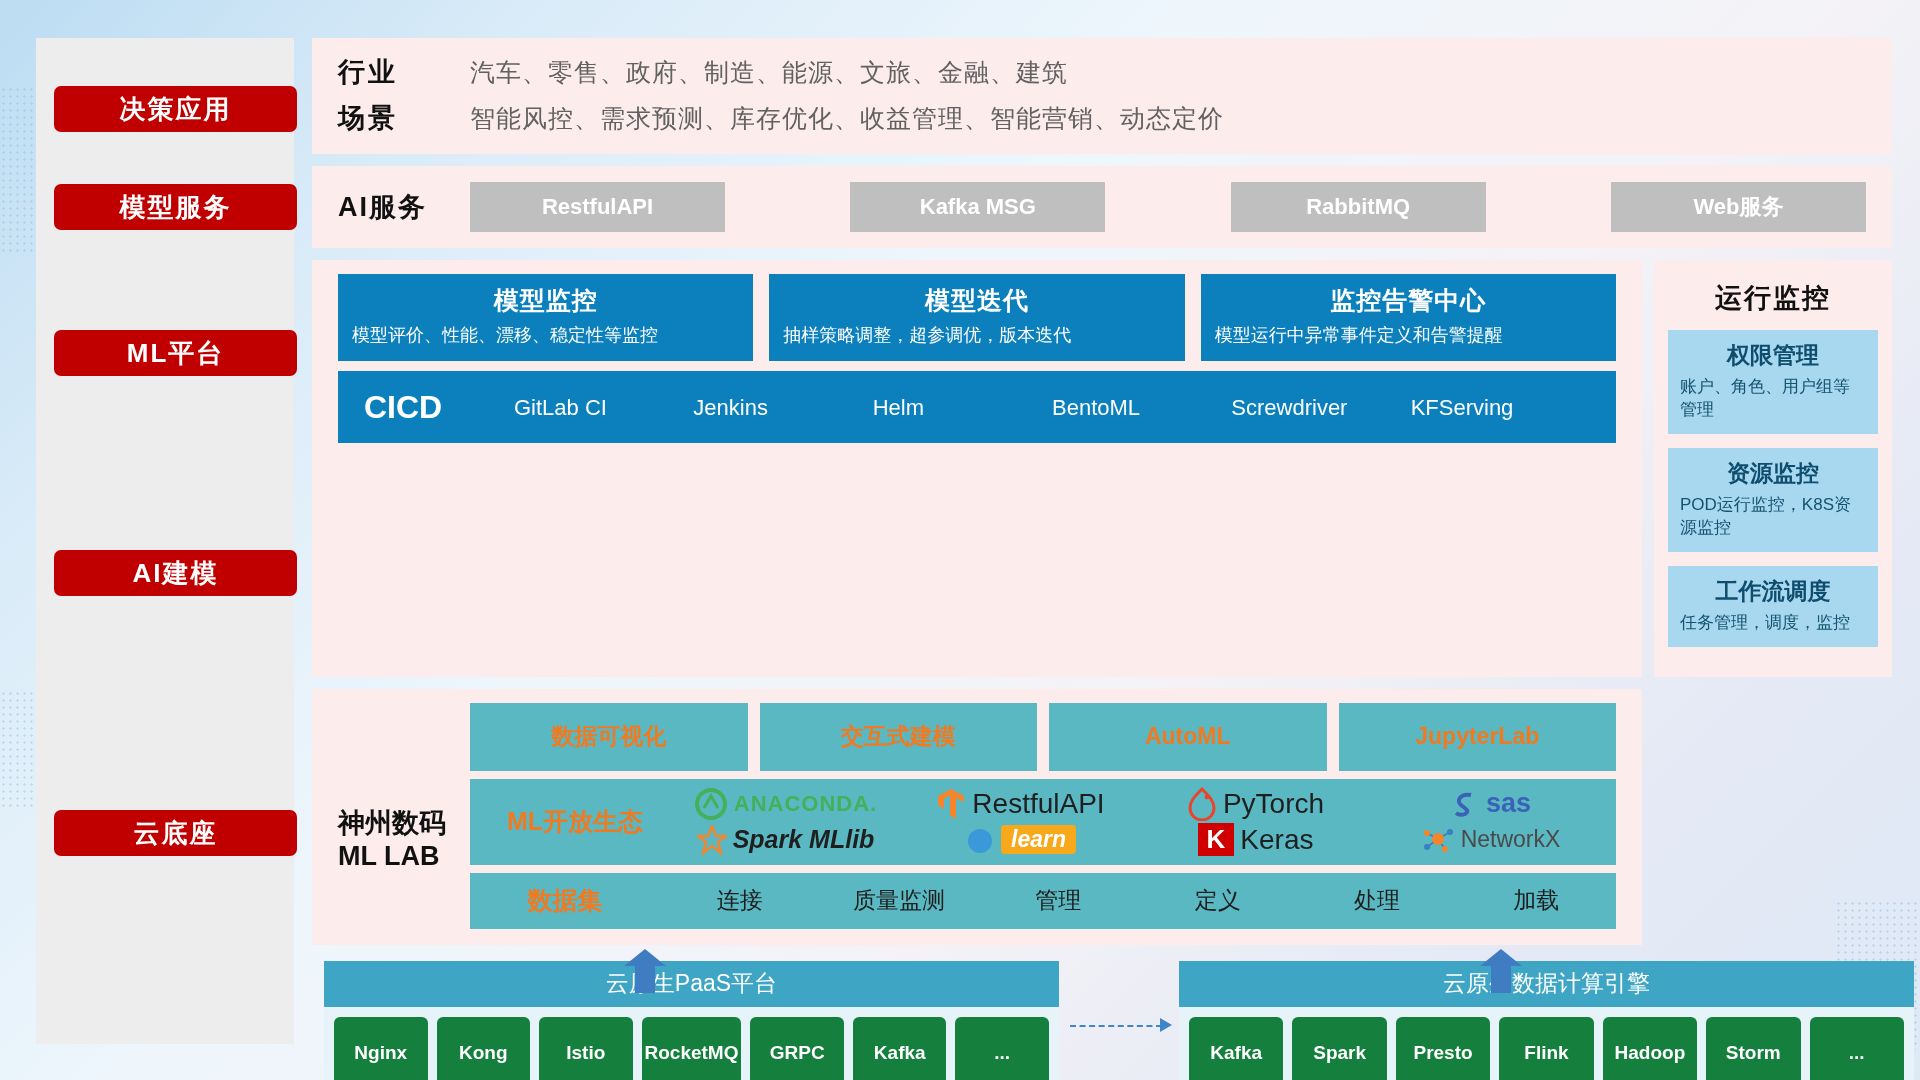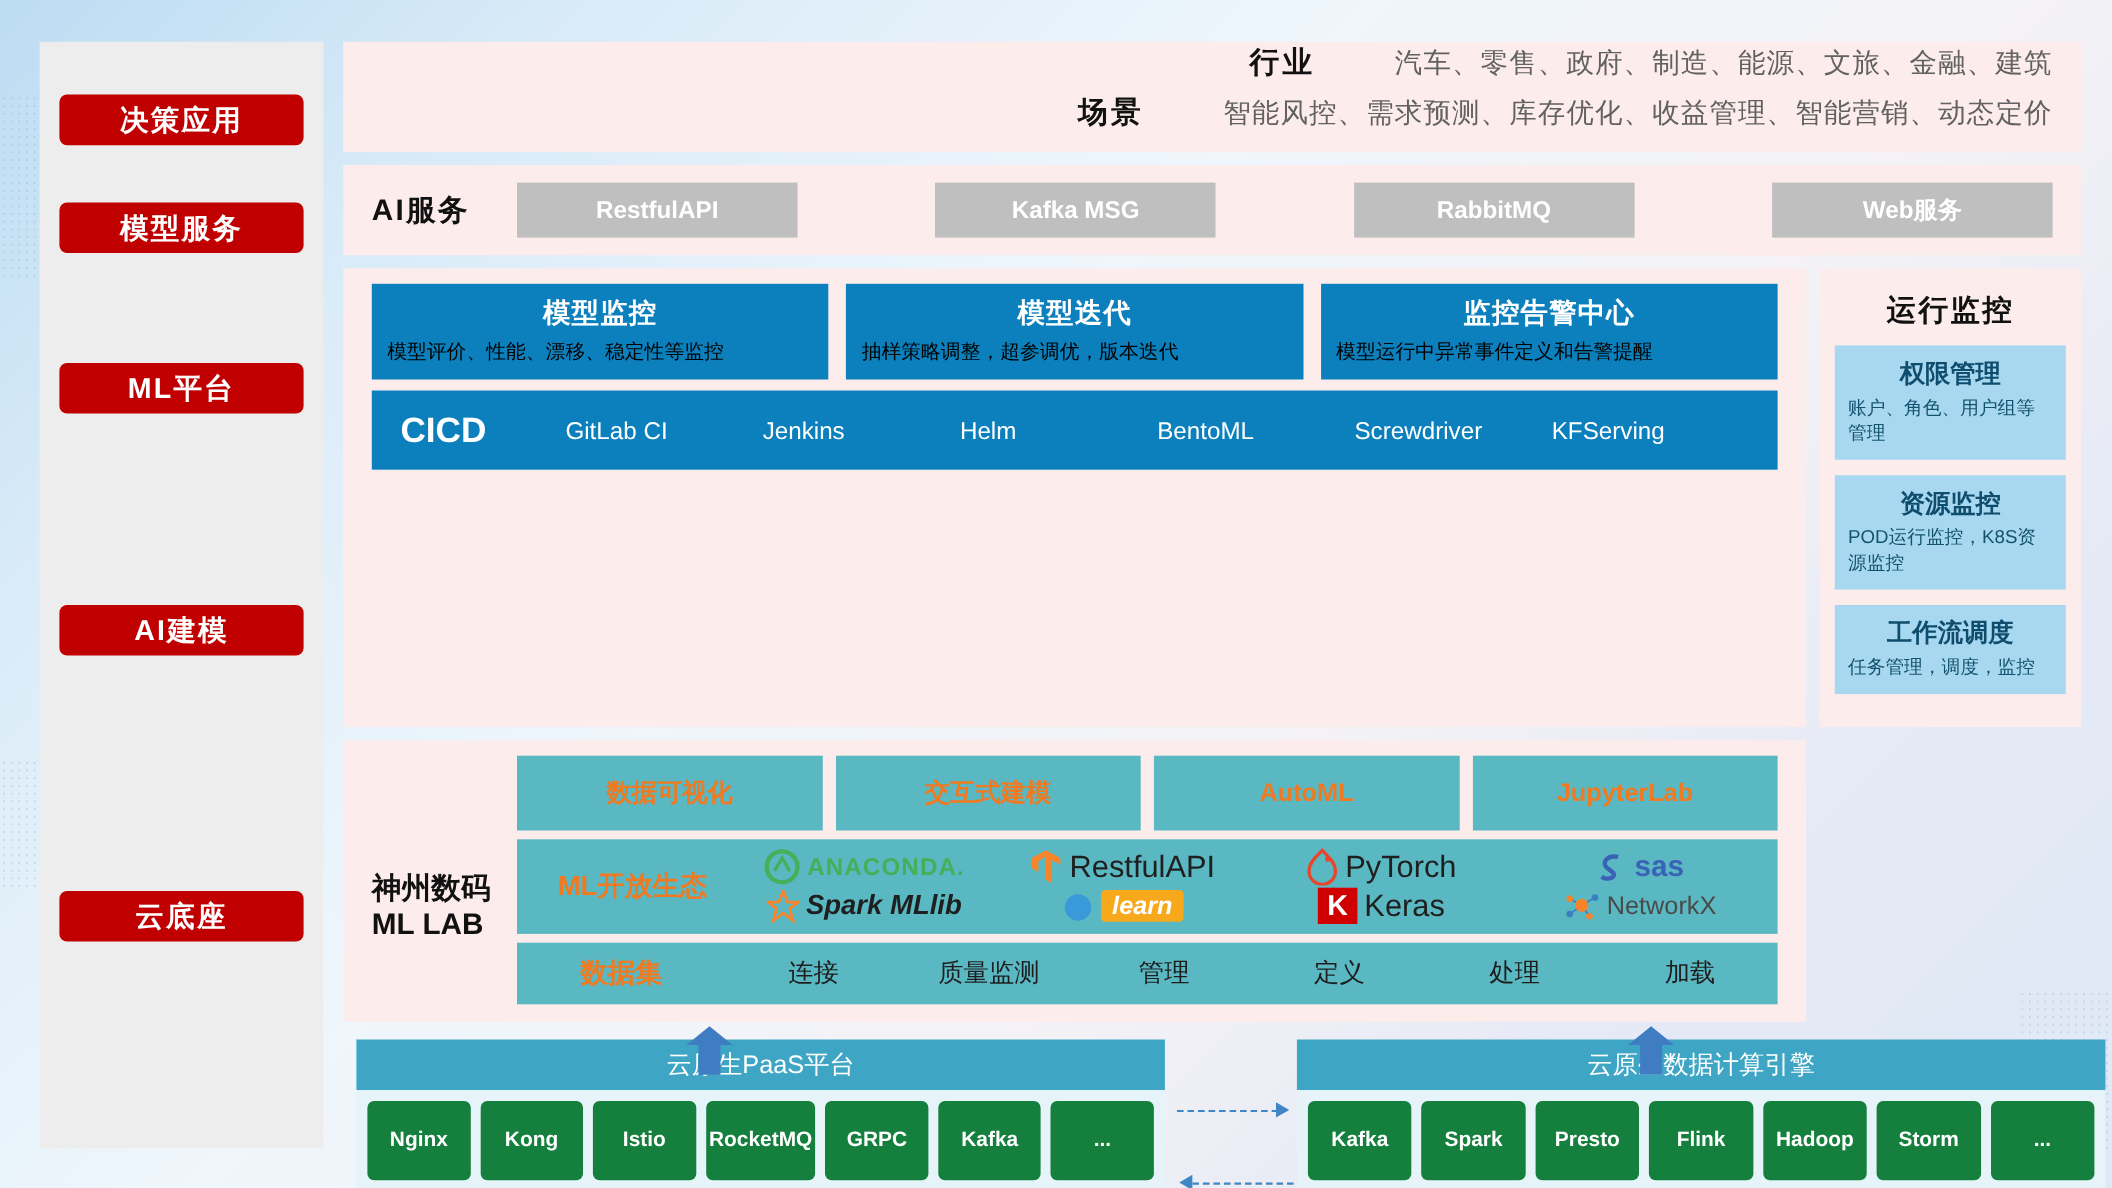--- a/index.html
+++ b/index.html
@@ -20,34 +20,34 @@
   .page { position:absolute; inset:0; display:flex; padding:38px 28px 36px 36px; }
 
   
   .rail {
     width: 258px; flex: 0 0 258px;
     background:#ededed;
     margin-right: 18px;
     position: relative;
   }
   .rail-badge {
-    position:absolute; left:18px; width:222px; height:46px;
+    position:absolute; left:18px; width:243px; height:46px;
     background:#c00000; border-radius:7px;
     color:#fff; font-size:26px; font-weight:700;
     display:flex; align-items:center; justify-content:center;
     letter-spacing:2px;
   }
 
   
   .main { flex:1; display:flex; flex-direction:column; min-width:0; }
 
   .band { background:#fdecec; }
 
   
-  .row-apps { padding:0 26px 18px 26px; display:flex; flex-direction:column; gap:10px;align-items:flex-end; }
+  .row-apps { padding:16px 26px 18px 26px; display:flex; flex-direction:column; gap:10px; }
   .kv { display:flex; align-items:center; }
   .kv-k { width:132px; flex:0 0 132px; font-size:27px; font-weight:700; color:#111; letter-spacing:3px; }
   .kv-v { font-size:25px; color:#616161; letter-spacing:1px; }
 
   .gap { height:12px; flex:0 0 12px; }
 
   
   .row-ai { padding:16px 26px; display:flex; align-items:center; }
   .row-ai .label { width:132px; flex:0 0 132px; font-size:27px; font-weight:700; color:#111; letter-spacing:2px; }
   .ai-chips { flex:1; display:flex; gap:0; justify-content:space-between; }
@@ -58,21 +58,21 @@
   }
 
   
   .row-3 { display:flex; gap:12px; }
   .mlops-band { flex:1; background:#fdecec; padding:14px 26px 16px 26px; display:flex; align-items:flex-start; min-width:0;}
   .mlops-label { width:132px; flex:0 0 132px; font-size:31px; font-weight:700; color:#111; padding-top:72px; }
   .mlops-right { flex:1; display:flex; flex-direction:column; gap:10px; min-width:0; }
   .mlops-cards { display:flex; gap:16px; }
   .mlops-card { flex:1; background:#0b80bd; color:#fff; padding:10px 14px 14px 14px; min-width:0;}
   .mlops-card h4 { font-size:25px; font-weight:700; text-align:center; margin-bottom:6px; letter-spacing:1px;}
-  .mlops-card p { font-size:18px; line-height:1.35; color:#000000; }
+  .mlops-card p { font-size:18px; line-height:1.35; color:#ffffff; }
   .cicd { background:#0b80bd; color:#fff; height:72px; display:flex; align-items:center; padding:0 26px; overflow:hidden;}
   .cicd .cicd-title { font-size:32px; font-weight:700; width:150px; flex:0 0 150px; }
   .cicd .tools { flex:1; display:flex; }
   .cicd .tools span { flex:1; font-size:22px; text-align:left; line-height:1.25; }
 
   
   .monitor { width:238px; flex:0 0 238px; background:#fdecec; padding:14px 14px 16px 14px; display:flex; flex-direction:column; }
   .monitor-title { font-size:27px; font-weight:700; color:#111; text-align:center; margin:6px 0 14px 0; letter-spacing:2px;}
   .mon-card { background:#a8d8ef; margin-bottom:14px; padding:10px 12px 12px 12px; }
   .mon-card h5 { font-size:23px; font-weight:700; color:#0f4d6e; text-align:center; margin-bottom:5px; }

